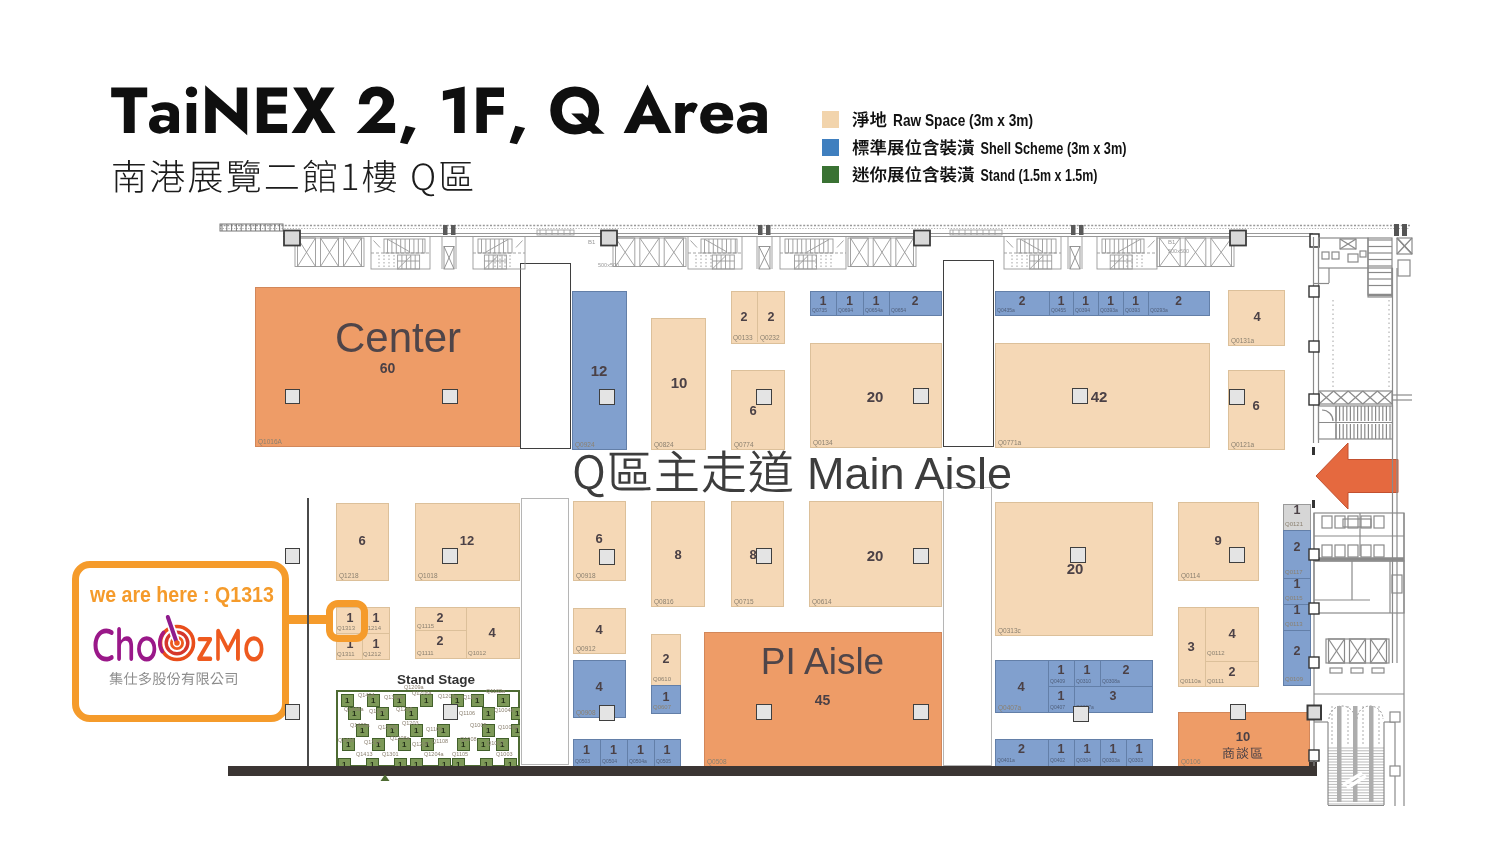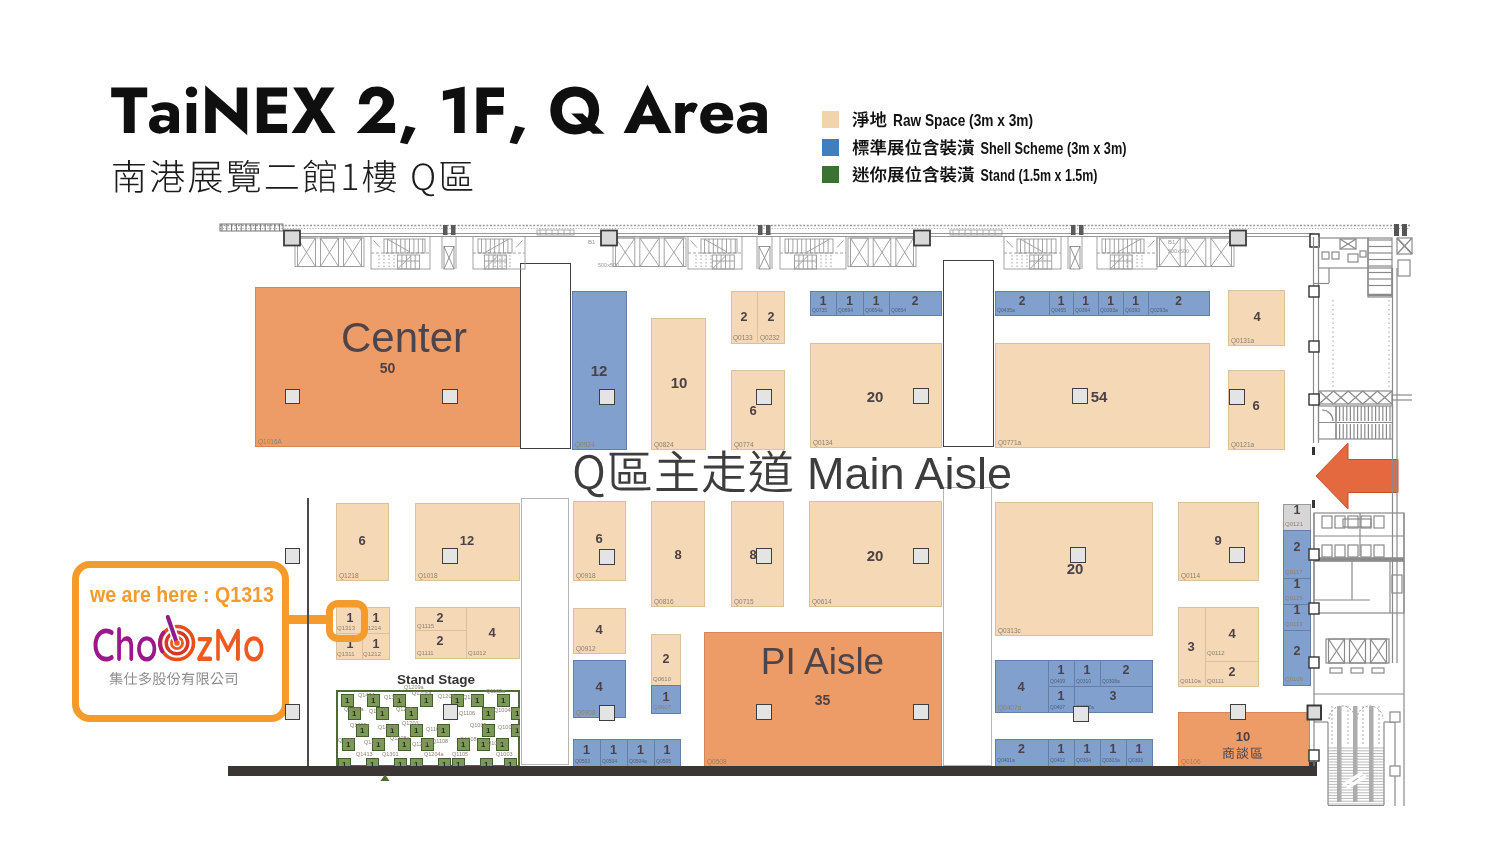--- a/index.html
+++ b/index.html
@@ -2,22 +2,22 @@
 <html><head><meta charset="utf-8"><style>
 *{margin:0;padding:0}
 body{width:1501px;height:851px;background:#fff;overflow:hidden;position:relative;font-family:"Liberation Sans",sans-serif}
 </style></head><body>
 <div style="position:absolute;left:822px;top:111px;width:17px;height:17px;background:#F2D4AC;"></div>
 <div style="position:absolute;left:822px;top:139px;width:17px;height:17px;background:#3F7FBF;"></div>
 <div style="position:absolute;left:822px;top:166px;width:17px;height:17px;background:#3A7233;"></div>
 <div style="position:absolute;left:255px;top:287px;width:264px;height:158px;background:#EE9C67;border:1px solid #D2875A;">
     <div style="position:absolute;left:2px;bottom:1px;font:6.5px 'Liberation Sans',sans-serif;color:#8B8070;white-space:nowrap">Q1016A</div>
   </div>
-<div style="position:absolute;left:261px;top:314px;width:286px;text-align:center;font:42px 'Liberation Sans',sans-serif;color:#4F4549">Center</div>
-<div style="position:absolute;left:255px;top:360px;width:265px;text-align:center;font:bold 14px 'Liberation Sans',sans-serif;color:#4B4146">50</div>
+<div style="position:absolute;left:255px;top:314px;width:286px;text-align:center;font:42px 'Liberation Sans',sans-serif;color:#4F4549">Center</div>
+<div style="position:absolute;left:255px;top:360px;width:265px;text-align:center;font:bold 14px 'Liberation Sans',sans-serif;color:#4B4146">60</div>
 <div style="position:absolute;left:284.75px;top:388.75px;width:15.5px;height:15.5px;background:#E4E4E4;border:1.8px solid #3F3F3F;box-sizing:border-box;"></div>
 <div style="position:absolute;left:442.25px;top:388.75px;width:15.5px;height:15.5px;background:#E4E4E4;border:1.8px solid #3F3F3F;box-sizing:border-box;"></div>
 <div style="position:absolute;left:520px;top:263px;width:51px;height:186px;background:#fff;border:1.5px solid #3f3f3f;box-sizing:border-box;"></div>
 <div style="position:absolute;left:572px;top:291px;width:53px;height:157px;background:#81A0CE;border:1px solid #637FA8;">
     <div style="position:absolute;left:2px;bottom:1px;font:6.5px 'Liberation Sans',sans-serif;color:#8B8070;white-space:nowrap">Q0924</div>
   </div>
 <div style="position:absolute;left:579px;top:362px;width:40px;text-align:center;font:bold 15px 'Liberation Sans',sans-serif;color:#4B4146">12</div>
 <div style="position:absolute;left:599.25px;top:389.25px;width:15.5px;height:15.5px;background:#E4E4E4;border:1.8px solid #3F3F3F;box-sizing:border-box;"></div>
 <div style="position:absolute;left:651px;top:318px;width:53px;height:130px;background:#F5D8B6;border:1px solid #DCC09A;">
     <div style="position:absolute;left:7.0px;top:55.7px;width:40px;text-align:center;font:bold 15px 'Liberation Sans',sans-serif;color:#4B4146;line-height:1">10</div>
@@ -66,21 +66,21 @@
 <div style="position:absolute;left:1163.5px;top:294px;width:30px;text-align:center;font:bold 12px 'Liberation Sans',sans-serif;color:#4B4146">2</div>
 <div style="position:absolute;left:1150px;top:307px;font:5px 'Liberation Sans',sans-serif;color:#4F5E7A;white-space:nowrap">Q0293a</div>
 <div style="position:absolute;left:810px;top:343px;width:130px;height:103px;background:#F5D8B6;border:1px solid #DCC09A;">
     <div style="position:absolute;left:2px;bottom:1px;font:6.5px 'Liberation Sans',sans-serif;color:#8B8070;white-space:nowrap">Q0134</div>
   </div>
 <div style="position:absolute;left:855px;top:388px;width:40px;text-align:center;font:bold 15px 'Liberation Sans',sans-serif;color:#4B4146">20</div>
 <div style="position:absolute;left:913.25px;top:388.25px;width:15.5px;height:15.5px;background:#E4E4E4;border:1.8px solid #3F3F3F;box-sizing:border-box;"></div>
 <div style="position:absolute;left:995px;top:343px;width:213px;height:103px;background:#F5D8B6;border:1px solid #DCC09A;">
     <div style="position:absolute;left:2px;bottom:1px;font:6.5px 'Liberation Sans',sans-serif;color:#8B8070;white-space:nowrap">Q0771a</div>
   </div>
-<div style="position:absolute;left:1079px;top:388px;width:40px;text-align:center;font:bold 15px 'Liberation Sans',sans-serif;color:#4B4146">54</div>
+<div style="position:absolute;left:1079px;top:388px;width:40px;text-align:center;font:bold 15px 'Liberation Sans',sans-serif;color:#4B4146">42</div>
 <div style="position:absolute;left:1072.25px;top:388.25px;width:15.5px;height:15.5px;background:#E4E4E4;border:1.8px solid #3F3F3F;box-sizing:border-box;"></div>
 <div style="position:absolute;left:1228px;top:290px;width:55px;height:54px;background:#F5D8B6;border:1px solid #DCC09A;">
     <div style="position:absolute;left:8.0px;top:19.439999999999998px;width:40px;text-align:center;font:bold 13px 'Liberation Sans',sans-serif;color:#4B4146;line-height:1">4</div>
     <div style="position:absolute;left:2px;bottom:1px;font:6.5px 'Liberation Sans',sans-serif;color:#8B8070;white-space:nowrap">Q0131a</div>
   </div>
 <div style="position:absolute;left:1228px;top:370px;width:55px;height:78px;background:#F5D8B6;border:1px solid #DCC09A;">
     <div style="position:absolute;left:2px;bottom:1px;font:6.5px 'Liberation Sans',sans-serif;color:#8B8070;white-space:nowrap">Q0121a</div>
   </div>
 <div style="position:absolute;left:1229.25px;top:389.25px;width:15.5px;height:15.5px;background:#E4E4E4;border:1.8px solid #3F3F3F;box-sizing:border-box;"></div>
 <div style="position:absolute;left:1236px;top:398px;width:40px;text-align:center;font:bold 13px 'Liberation Sans',sans-serif;color:#4B4146">6</div>
@@ -172,21 +172,21 @@
 <div style="position:absolute;left:651px;top:634px;width:28px;height:50px;background:#F5D8B6;border:1px solid #DCC09A;"></div>
 <div style="position:absolute;left:646px;top:652px;width:40px;text-align:center;font:bold 12.5px 'Liberation Sans',sans-serif;color:#4B4146">2</div>
 <div style="position:absolute;left:653px;top:676px;font:6px 'Liberation Sans',sans-serif;color:#8B8070;white-space:nowrap">Q0610</div>
 <div style="position:absolute;left:651px;top:685px;width:28px;height:27px;background:#81A0CE;border:1px solid #637FA8;"></div>
 <div style="position:absolute;left:646px;top:690px;width:40px;text-align:center;font:bold 12.5px 'Liberation Sans',sans-serif;color:#4B4146">1</div>
 <div style="position:absolute;left:653px;top:704px;font:6px 'Liberation Sans',sans-serif;color:#8B8070;white-space:nowrap">Q0607</div>
 <div style="position:absolute;left:704px;top:632px;width:236px;height:133px;background:#EE9C67;border:1px solid #D2875A;">
     <div style="position:absolute;left:2px;bottom:1px;font:6.5px 'Liberation Sans',sans-serif;color:#8B8070;white-space:nowrap">Q0508</div>
   </div>
 <div style="position:absolute;left:704px;top:641px;width:237px;text-align:center;font:37px 'Liberation Sans',sans-serif;color:#4F4549">PI Aisle</div>
-<div style="position:absolute;left:704px;top:692px;width:237px;text-align:center;font:bold 14px 'Liberation Sans',sans-serif;color:#4B4146">35</div>
+<div style="position:absolute;left:704px;top:692px;width:237px;text-align:center;font:bold 14px 'Liberation Sans',sans-serif;color:#4B4146">45</div>
 <div style="position:absolute;left:756.25px;top:704.25px;width:15.5px;height:15.5px;background:#E4E4E4;border:1.8px solid #3F3F3F;box-sizing:border-box;"></div>
 <div style="position:absolute;left:913.25px;top:704.25px;width:15.5px;height:15.5px;background:#E4E4E4;border:1.8px solid #3F3F3F;box-sizing:border-box;"></div>
 <div style="position:absolute;left:573px;top:739px;width:26px;height:28px;background:#81A0CE;border:1px solid #637FA8;"></div>
 <div style="position:absolute;left:571.5px;top:743px;width:30px;text-align:center;font:bold 12.5px 'Liberation Sans',sans-serif;color:#4B4146">1</div>
 <div style="position:absolute;left:575px;top:758px;font:5px 'Liberation Sans',sans-serif;color:#4F5E7A;white-space:nowrap">Q0503</div>
 <div style="position:absolute;left:600px;top:739px;width:26px;height:28px;background:#81A0CE;border:1px solid #637FA8;"></div>
 <div style="position:absolute;left:598.5px;top:743px;width:30px;text-align:center;font:bold 12.5px 'Liberation Sans',sans-serif;color:#4B4146">1</div>
 <div style="position:absolute;left:602px;top:758px;font:5px 'Liberation Sans',sans-serif;color:#4F5E7A;white-space:nowrap">Q0504</div>
 <div style="position:absolute;left:627px;top:739px;width:26px;height:28px;background:#81A0CE;border:1px solid #637FA8;"></div>
 <div style="position:absolute;left:625.5px;top:743px;width:30px;text-align:center;font:bold 12.5px 'Liberation Sans',sans-serif;color:#4B4146">1</div>

